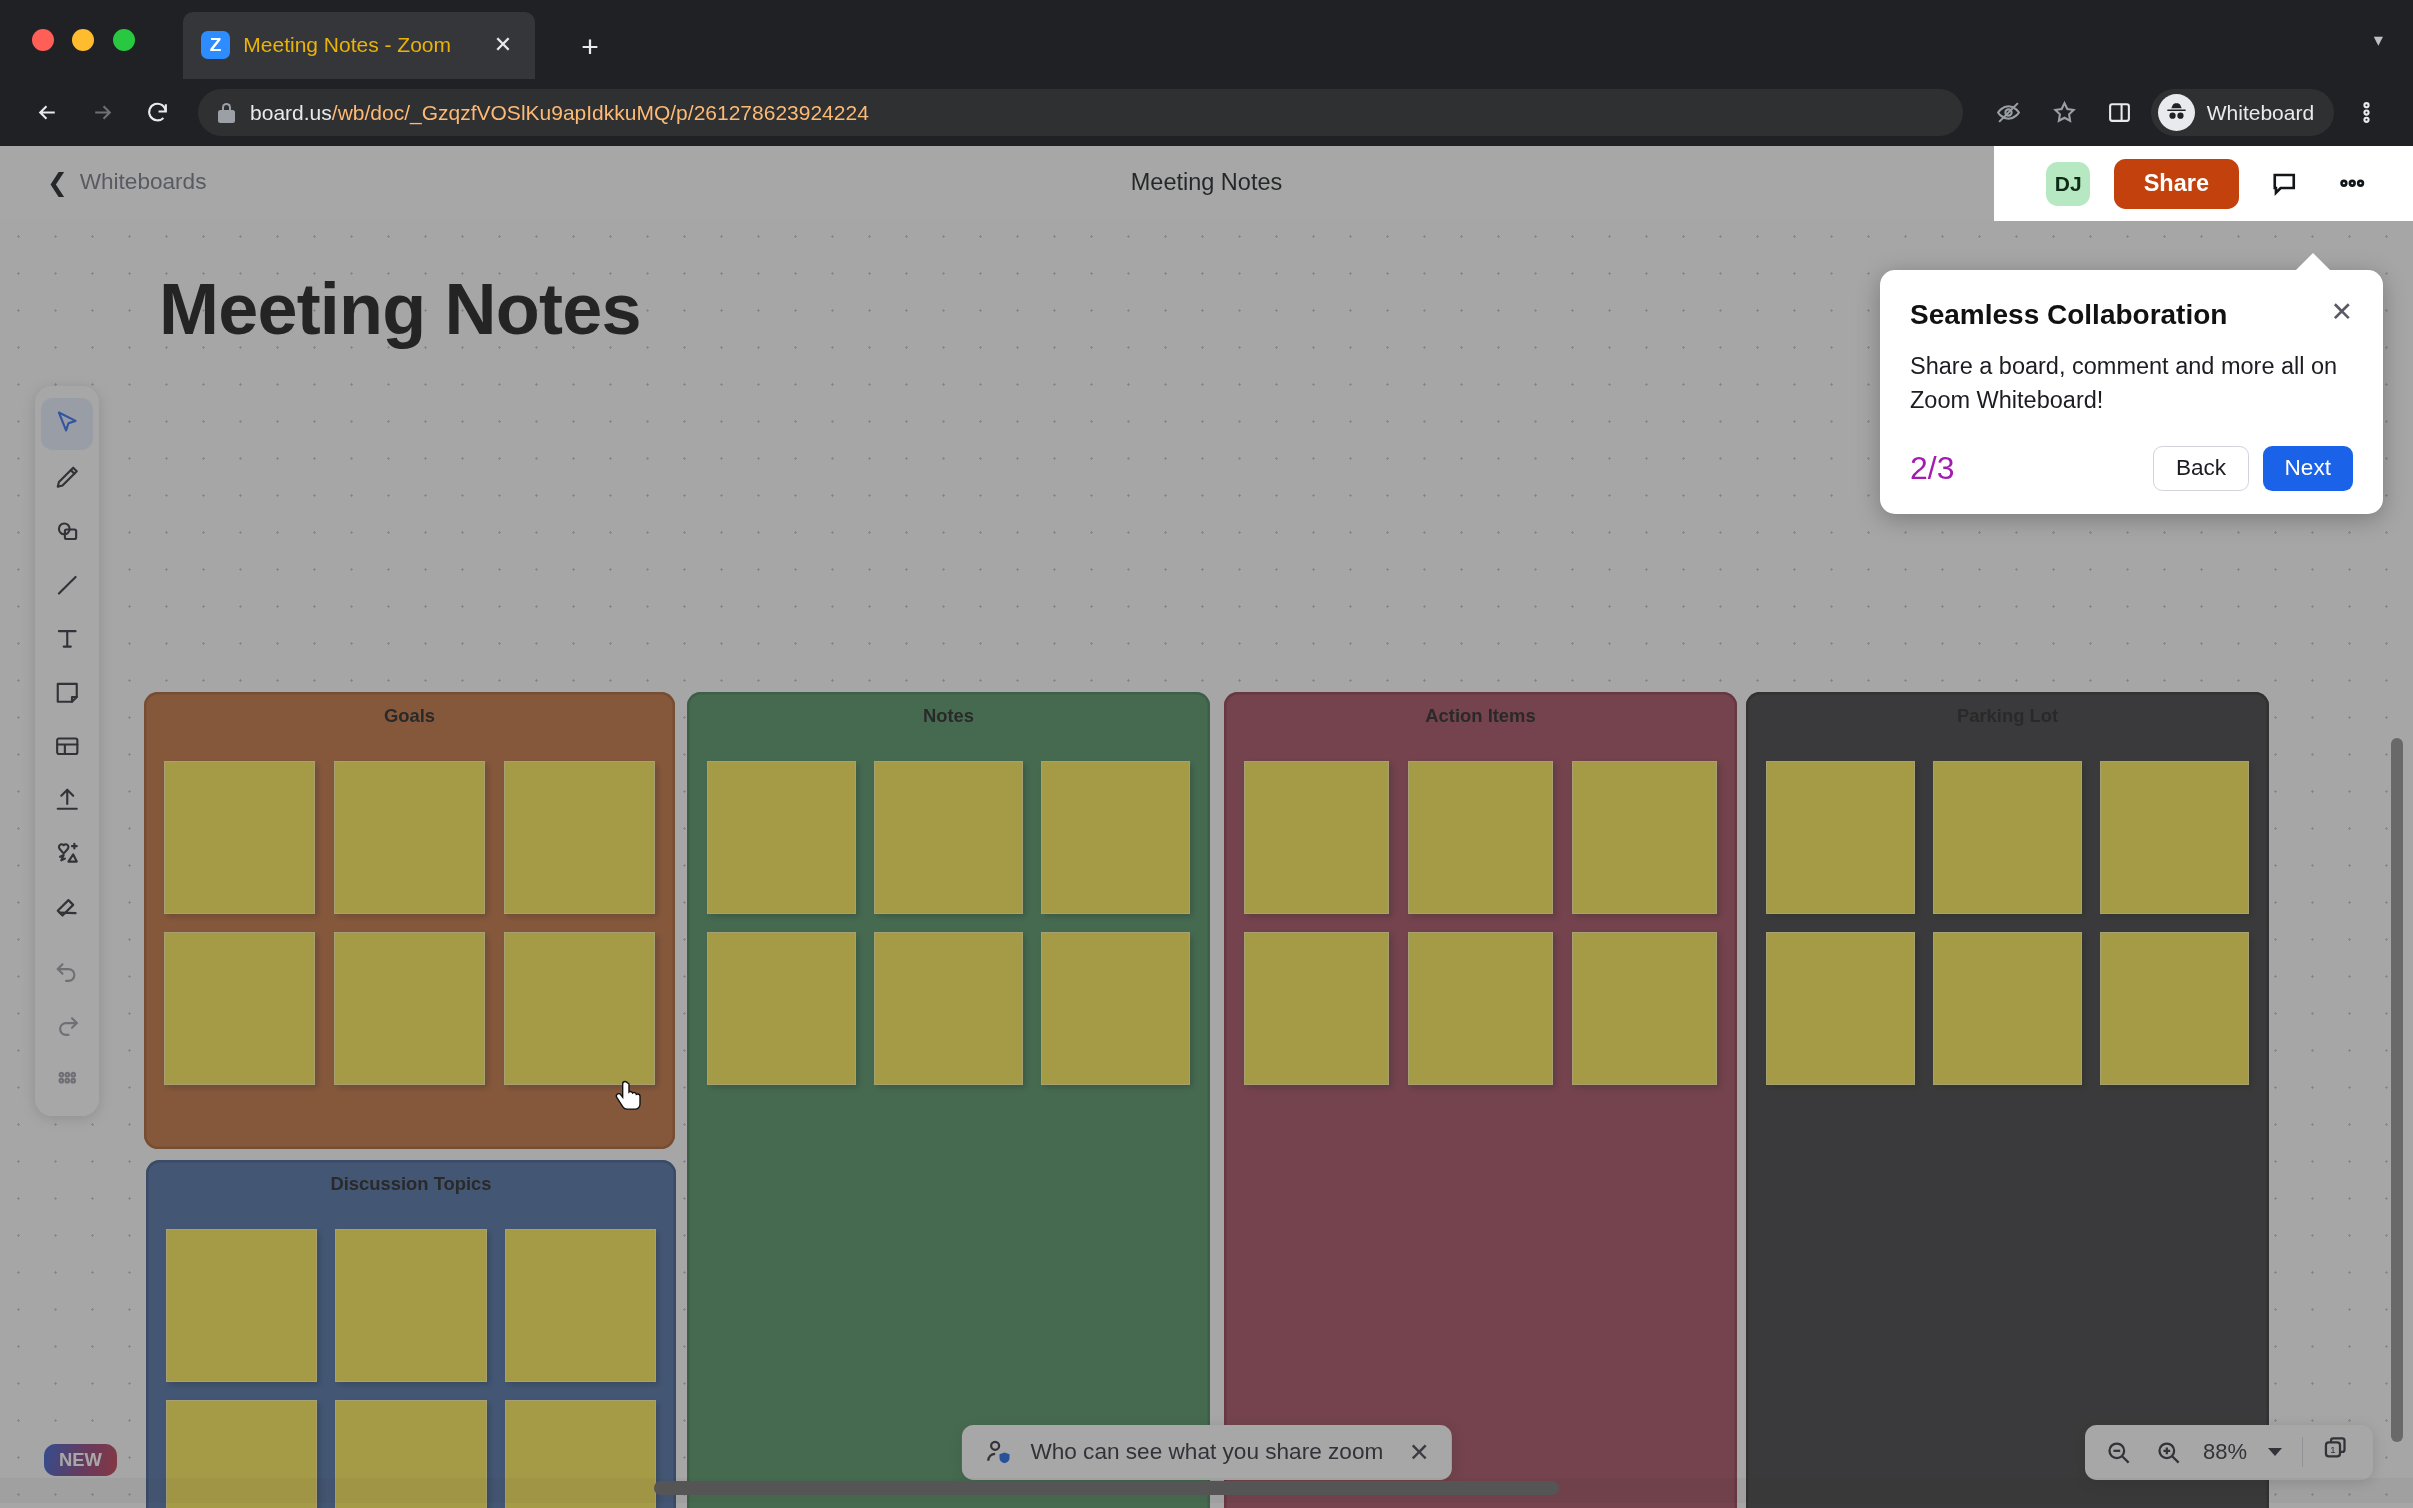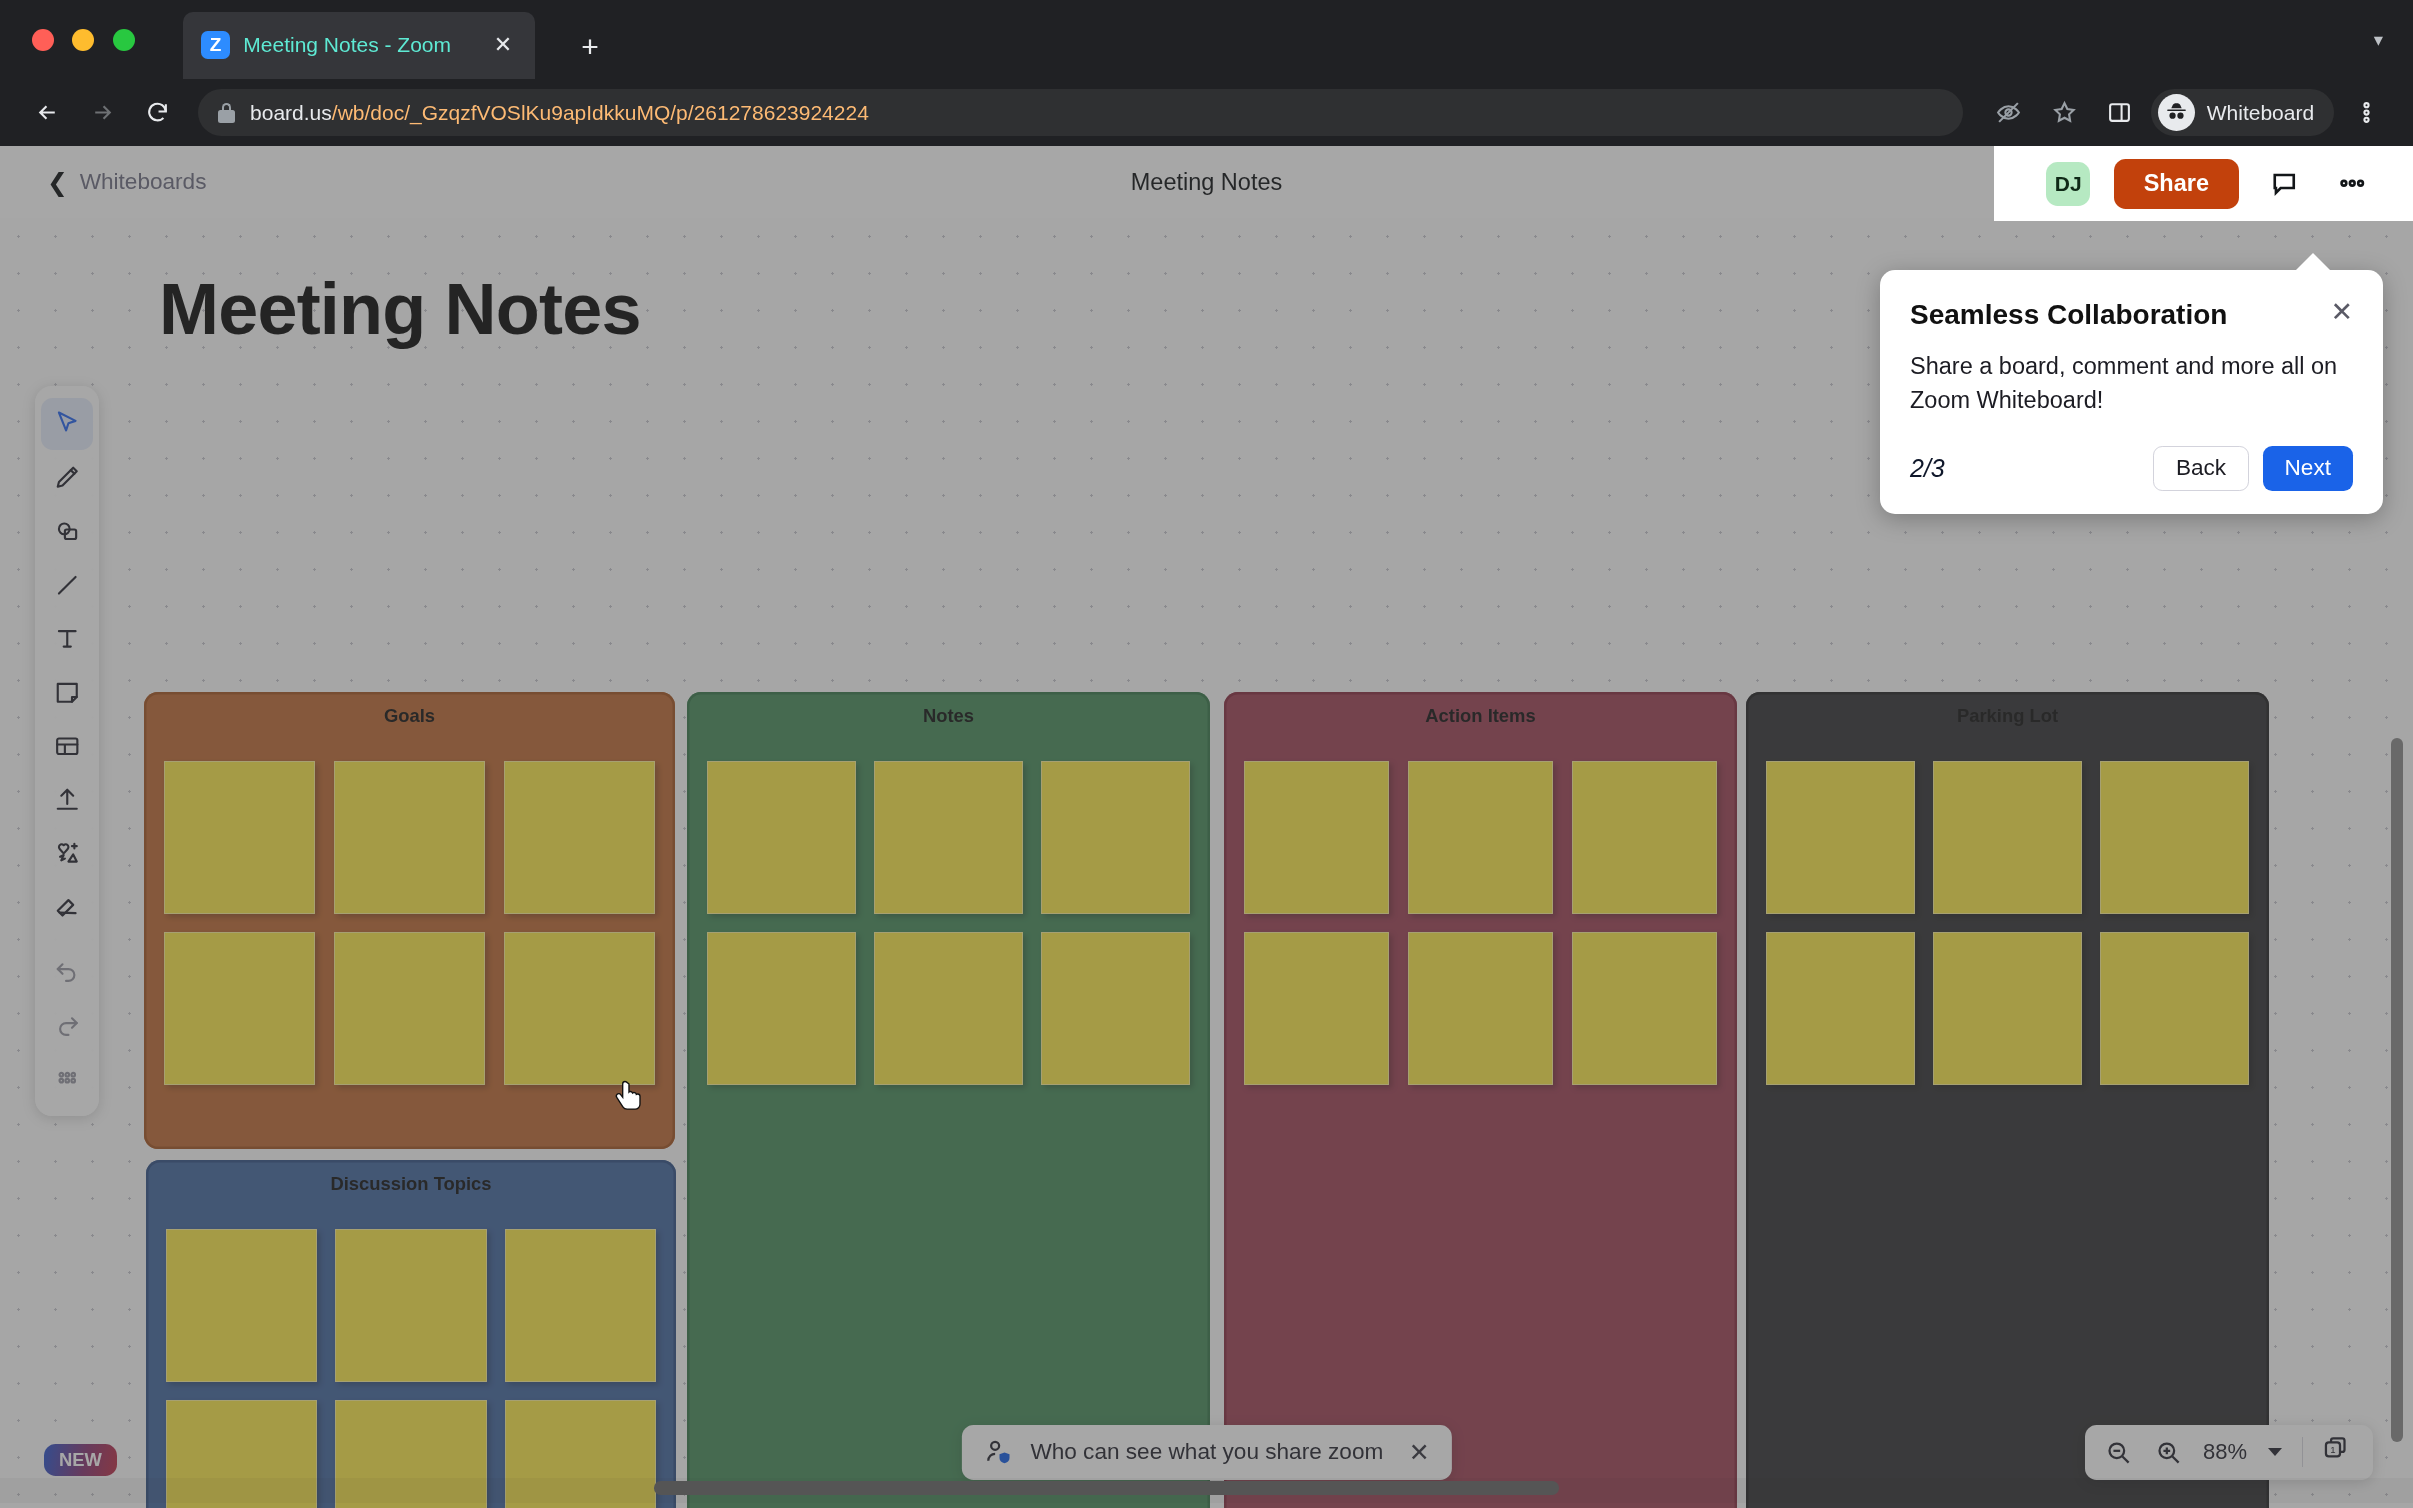--- a/index.html
+++ b/index.html
@@ -28,21 +28,21 @@
     background: #35363a; border-radius: 10px 10px 0 0;
     display: flex; align-items: center; padding: 0 15px 0 18.4px; gap: 13.4px;
   }
   .tab-favicon {
     width: 28.5px; height: 28.5px; border-radius: 6.7px; background: #2d8cff;
     color: #fff; font-weight: bold; font-size: 19px;
     display: flex; align-items: center; justify-content: center;
     font-family: "Liberation Sans", sans-serif;
   }
   .tab-title {
-    flex: 1; color: #5eead4; font-size: 21px; white-space: nowrap;
+    flex: 1; color: #eab308; font-size: 21px; white-space: nowrap;
     overflow: hidden; text-overflow: ellipsis;
   }
   .tab-close {
     width: 34px; height: 34px; color: #e8eaed; font-size: 22px;
     display: flex; align-items: center; justify-content: center; border-radius: 50%;
   }
   .new-tab {
     position: absolute; top: 27px; left: 570px;
     width: 40px; height: 40px; color: #e8eaed; font-size: 30px; font-weight: 300;
     display: flex; align-items: center; justify-content: center;
@@ -238,21 +238,21 @@
   .coachmark::after {
     content: ""; position: absolute; top: -17px; right: 52px;
     border-left: 18.4px solid transparent; border-right: 18.4px solid transparent;
     border-bottom: 18.4px solid #fff;
   }
   .cm-head { display: flex; align-items: flex-start; justify-content: space-between; }
   .cm-title { font-size: 28px; font-weight: bold; color: #111; }
   .cm-close { font-size: 27px; color: #5a5a66; line-height: 1; }
   .cm-body { margin-top: 18.4px; font-size: 23.5px; line-height: 1.45; color: #1c1c23; }
   .cm-foot { margin-top: 28.5px; display: flex; align-items: center; }
-  .cm-count { font-size: 25px; color: #0f172a; font-style: italic; }
+  .cm-count { font-size: 32px; color: #a21caf; }
   .cm-actions { margin-left: auto; display: flex; gap: 13.4px; }
   .btn-ghost {
     height: 45px; padding: 0 22px; border-radius: 9.2px; border: 0.8px solid #d3d3dc;
     background: #fff; color: #1c1c23; font-size: 22.6px;
     display: flex; align-items: center; justify-content: center;
   }
   .btn-primary {
     height: 45px; padding: 0 22px; border-radius: 9.2px; background: #1a63e8;
     color: #fff; font-size: 22.6px;
     display: flex; align-items: center; justify-content: center;

